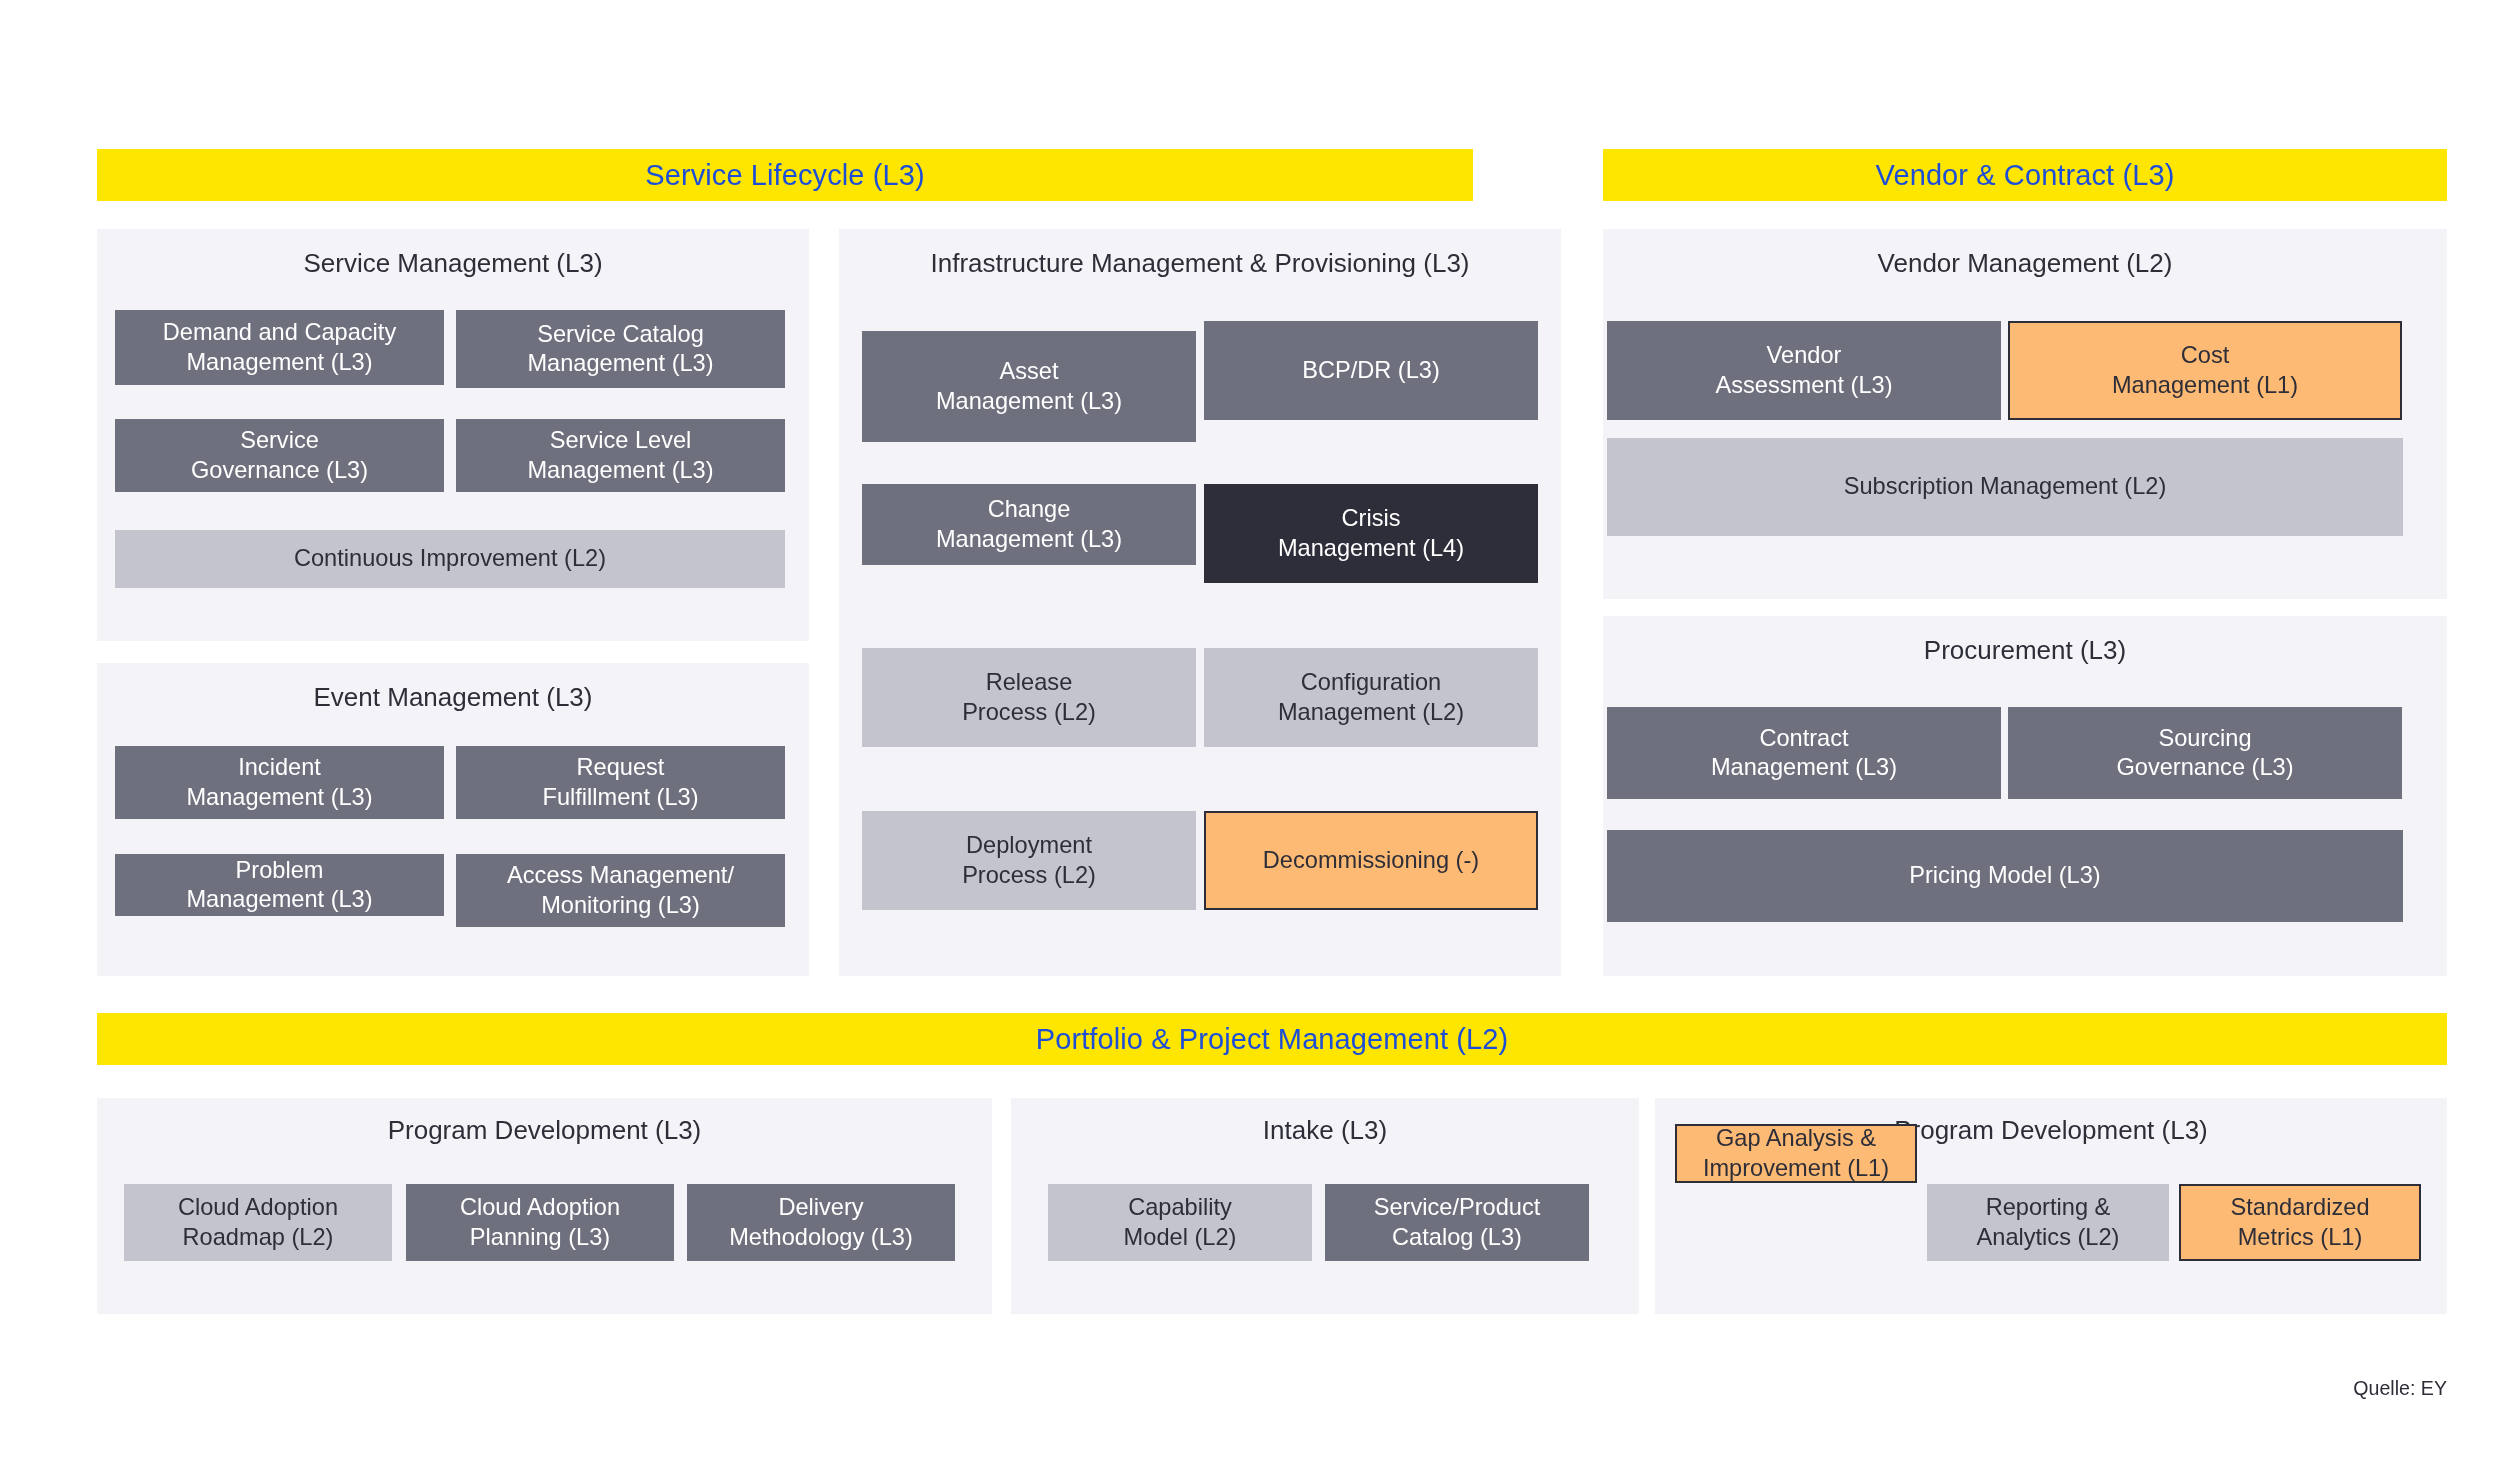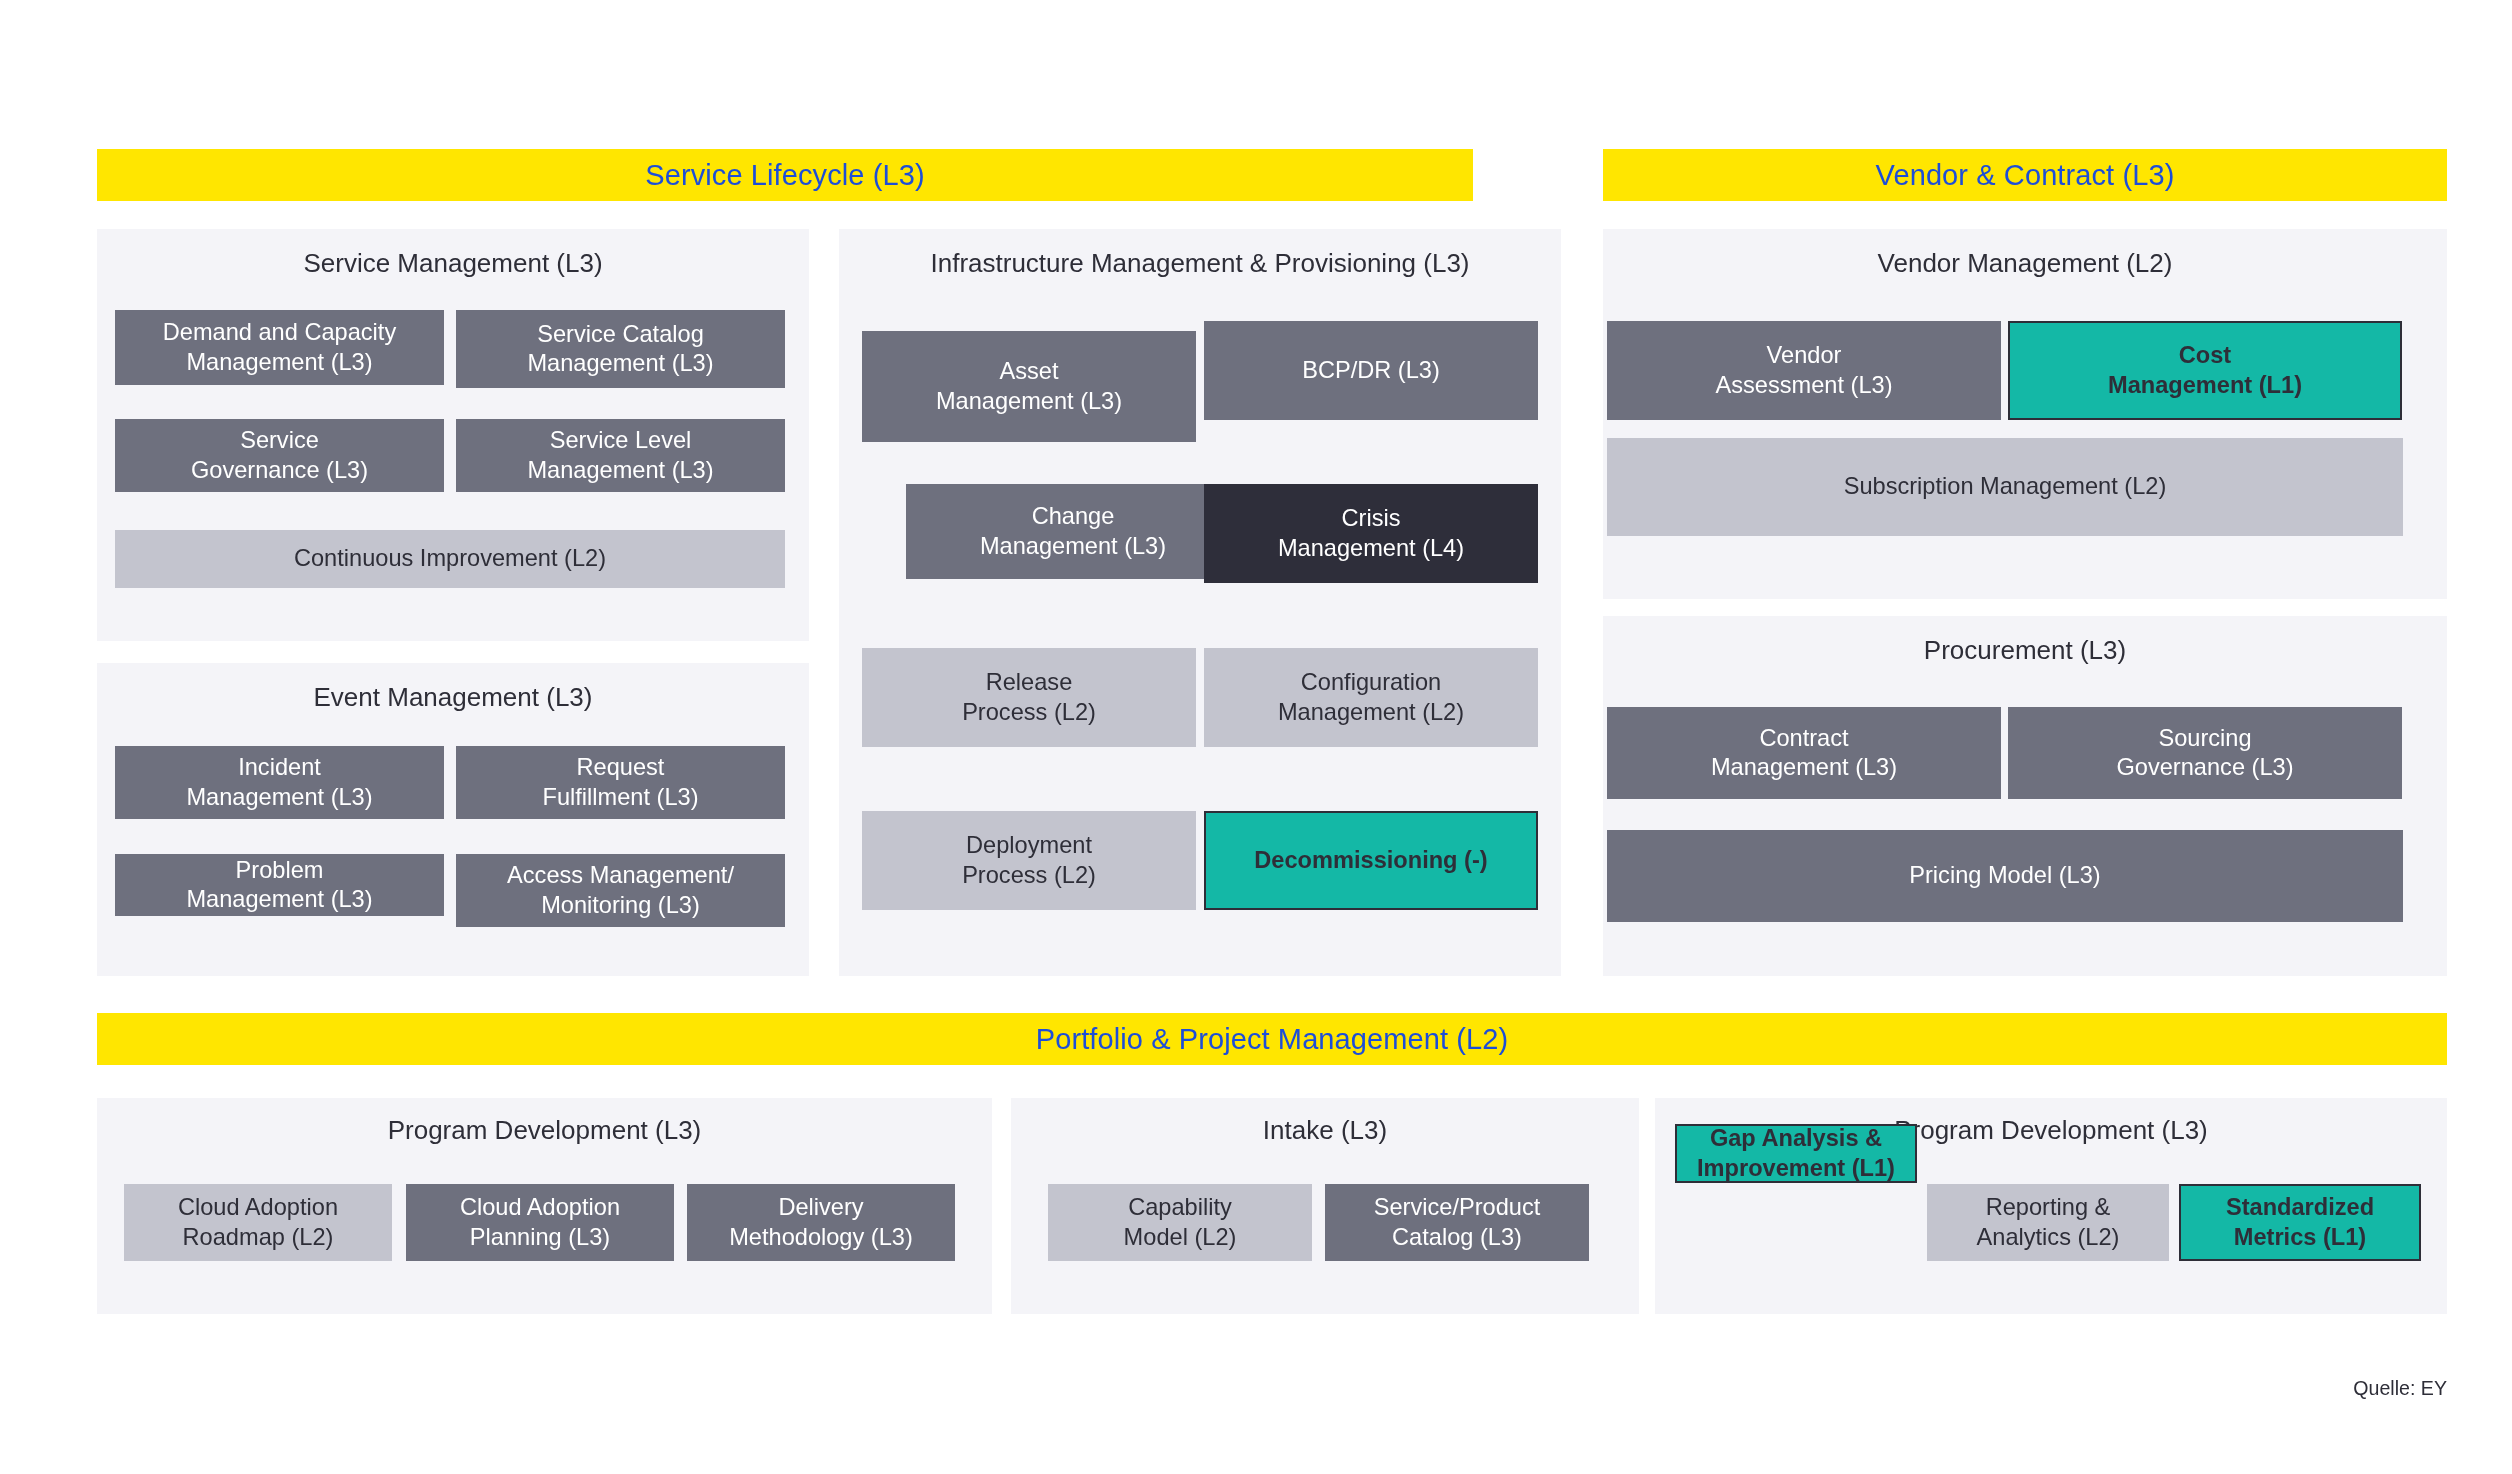--- a/index.html
+++ b/index.html
@@ -43,21 +43,21 @@
     display:flex;align-items:center;justify-content:center;
     text-align:center;
     font-size:23.6px;
     line-height:1.25;
     padding:3.9px 6.5px;
     white-space:pre-line;
   }
   .t-dark{background:#6E707E;color:#ffffff;}
   .t-light{background:#C3C4CE;color:#2E2E38;}
   .t-black{background:#2E2E3A;color:#ffffff;}
-  .t-outline{background:#14b8a6;color:#2E2E38;border:2px solid #2E2E38;font-weight:bold;}
+  .t-outline{background:#fdba74;color:#2E2E38;border:2px solid #2E2E38;}
 
   
   .footer{
     position:absolute;
     font-size:19.6px;
     color:#2E2E38;
   }
 </style>
 </head>
 <body>
@@ -96,21 +96,21 @@
 Management (L3)</div>
   <div class="tile t-dark" style="left:456px;top:854px;width:329px;height:73px;">Access Management/
 Monitoring (L3)</div>
 
   <div class="panel" style="left:839px;top:229px;width:722px;height:747px;">
     <div class="panel-title" style="margin-top:19.6px;">Infrastructure Management &amp; Provisioning (L3)</div>
   </div>
   <div class="tile t-dark" style="left:862px;top:321px;width:334px;height:111px;margin-top:10px;">Asset
 Management (L3)</div>
   <div class="tile t-dark" style="left:1204px;top:321px;width:334px;height:99px;">BCP/DR (L3)</div>
-  <div class="tile t-dark" style="left:862px;top:484px;width:334px;height:95px;margin-left:44px;">Change
+  <div class="tile t-dark" style="left:862px;top:484px;width:334px;height:81px;">Change
 Management (L3)</div>
   <div class="tile t-black" style="left:1204px;top:484px;width:334px;height:99px;">Crisis
 Management (L4)</div>
   <div class="tile t-light" style="left:862px;top:648px;width:334px;height:99px;">Release
 Process (L2)</div>
   <div class="tile t-light" style="left:1204px;top:648px;width:334px;height:99px;">Configuration
 Management (L2)</div>
   <div class="tile t-light" style="left:862px;top:811px;width:334px;height:99px;">Deployment
 Process (L2)</div>
   <div class="tile t-outline" style="left:1204px;top:811px;width:334px;height:99px;">Decommissioning (-)</div>

